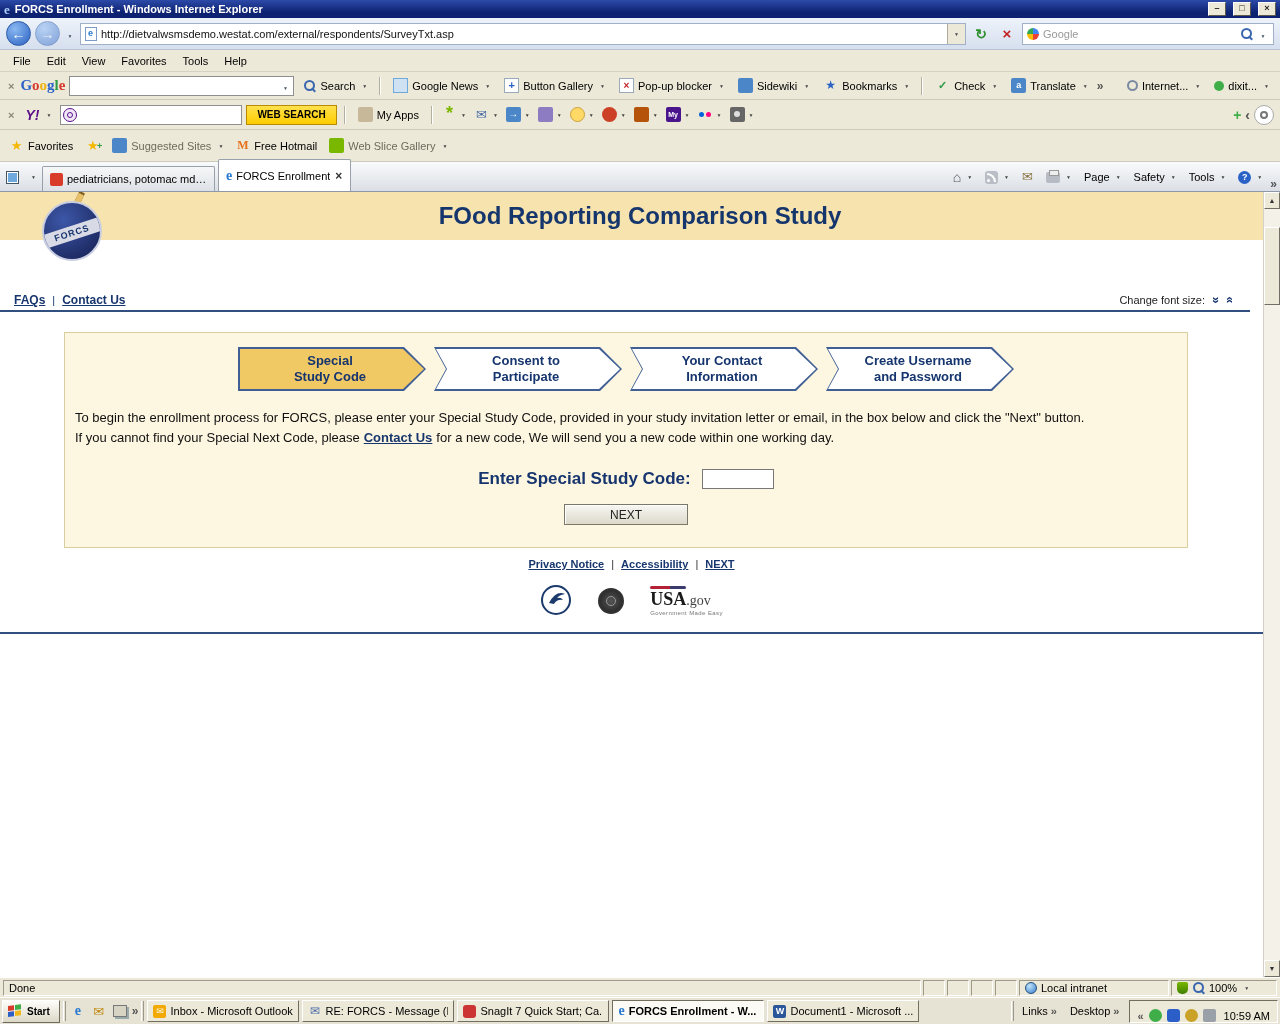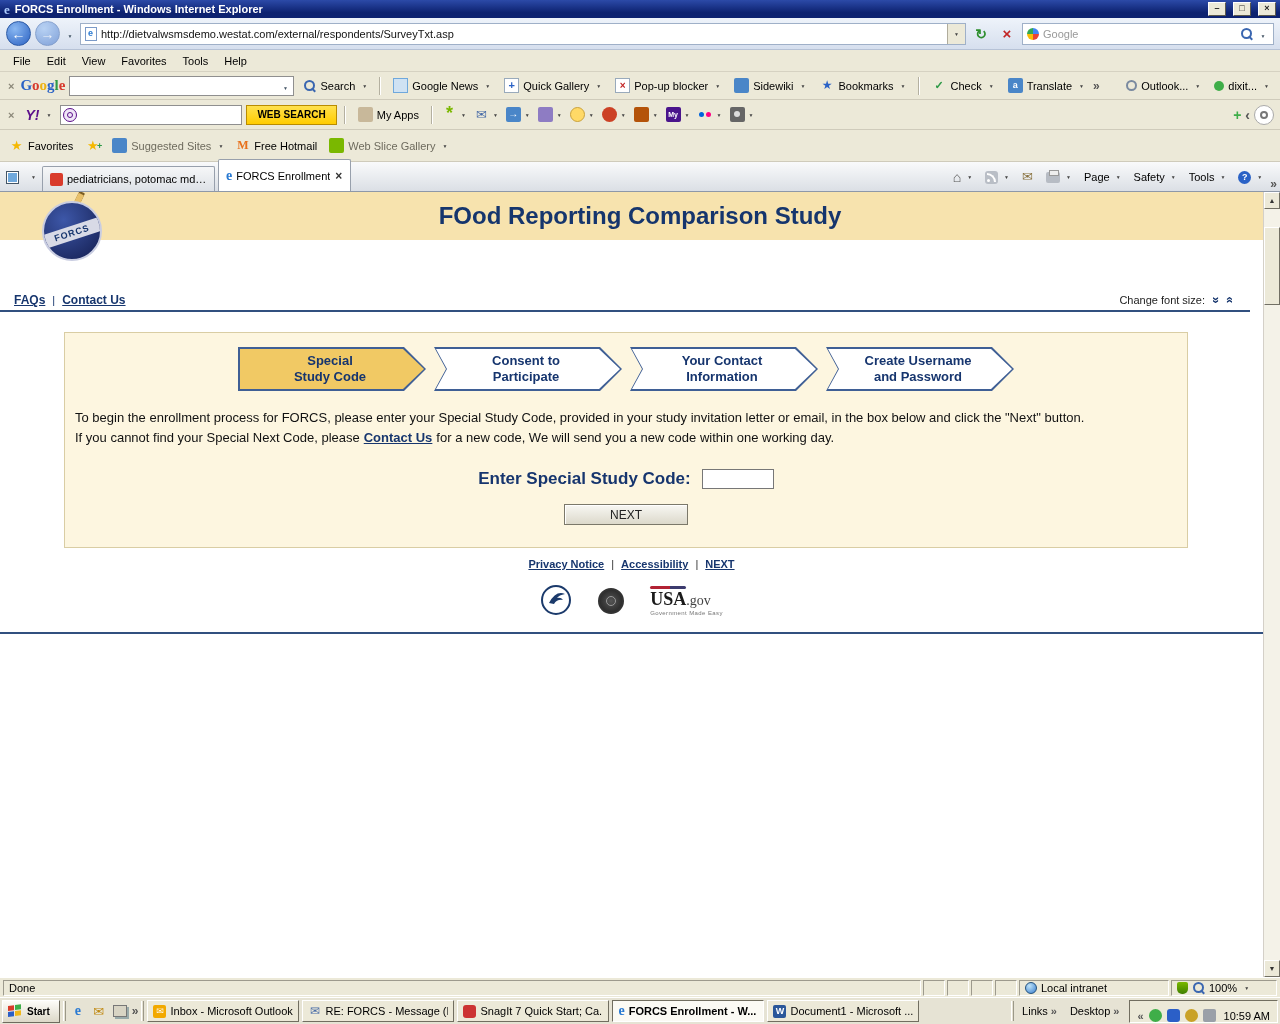--- a/index.html
+++ b/index.html
@@ -270,21 +270,21 @@
     <span class="dd"></span>
   </span>
   <span class="sep"></span>
   <span class="tbtn">
     <span class="ic ic-gnews"></span>
     <span>Google News</span>
     <span class="dd"></span>
   </span>
   <span class="tbtn">
     <span class="ic ic-gallery"></span>
-    <span>Quick Gallery</span>
+    <span>Button Gallery</span>
     <span class="dd"></span>
   </span>
   <span class="tbtn">
     <span class="ic ic-popup"></span>
     <span>Pop-up blocker</span>
     <span class="dd"></span>
   </span>
   <span class="tbtn">
     <span class="ic ic-sidewiki"></span>
     <span>Sidewiki</span>
@@ -303,21 +303,21 @@
   </span>
   <span class="tbtn">
     <span class="ic ic-translate"></span>
     <span>Translate</span>
     <span class="dd"></span>
   </span>
   <span class="ovf"></span>
   <span class="flexspace"></span>
   <span class="tbtn">
     <span class="ic-wrench"></span>
-    <span>Outlook...</span>
+    <span>Internet...</span>
     <span class="dd"></span>
   </span>
   <span class="tbtn">
     <span class="ic-user"></span>
     <span>dixit...</span>
     <span class="dd"></span>
   </span>
 </div>
 
 <div class="row" id="ybar">

